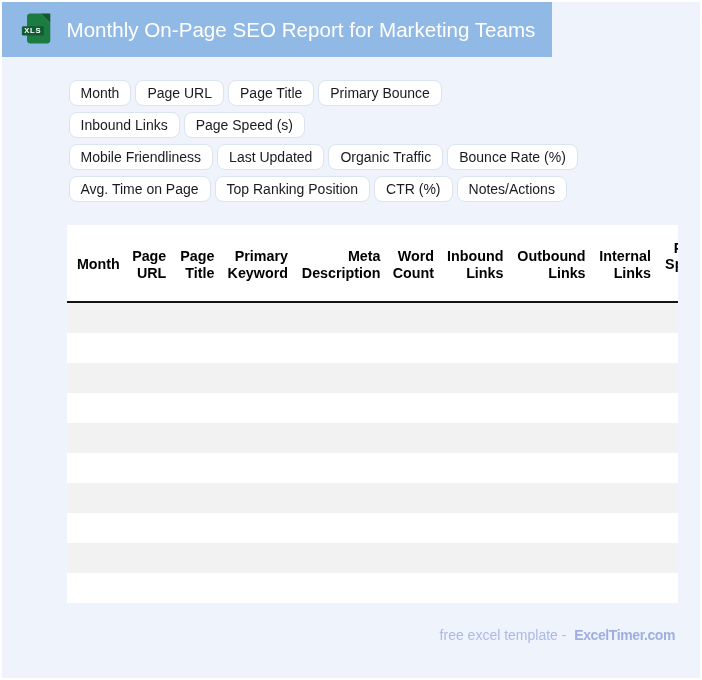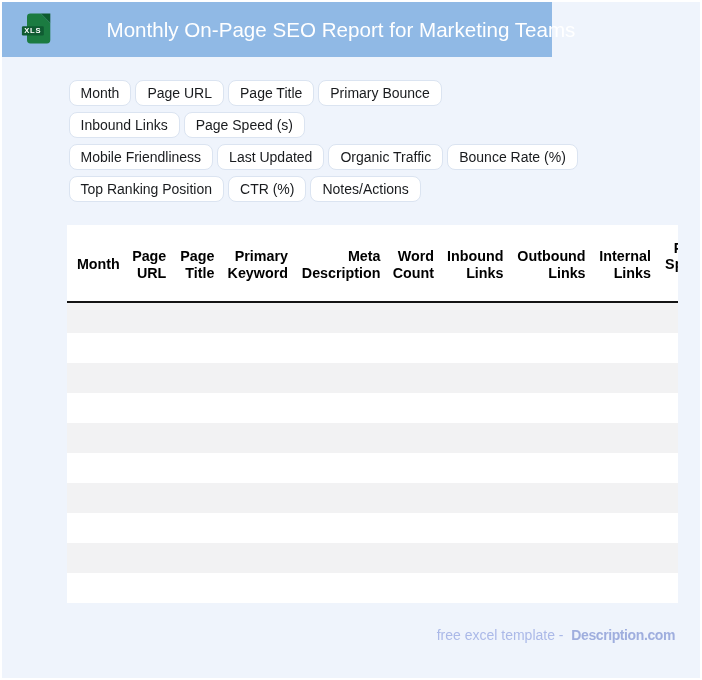--- a/index.html
+++ b/index.html
@@ -1,21 +1,21 @@
 <!DOCTYPE html>
 <html><head>
 <meta charset="utf-8">
 <style>
   html,body{margin:0;padding:0;}
   body{width:702px;height:680px;position:relative;background:#ffffff;
        font-family:"Liberation Sans", sans-serif;overflow:hidden;}
   .page{position:absolute;left:2px;top:2px;width:698px;height:676px;background:#eff4fc;}
   .bar{position:absolute;left:2px;top:2px;width:550px;height:55px;background:#90b9e5;}
   .title{position:absolute;left:66.5px;top:2px;height:68px;line-height:55px;
-         font-size:20.6px;color:#ffffff;white-space:nowrap;margin-left:40px;}
+         font-size:20.6px;color:#ffffff;white-space:nowrap;}
   .icon{position:absolute;left:21px;top:13px;}
   .chips{position:absolute;left:67px;top:80px;width:630px;display:flex;flex-wrap:wrap;
          column-gap:4px;row-gap:3px;padding-left:1.5px;}
   .chip{background:#ffffff;border:1px solid #dbe4f1;border-radius:8px;height:24px;
         line-height:24px;padding:0 11px;font-size:14px;color:#191b1e;white-space:nowrap;}
   .br{flex-basis:100%;height:0;}
   .tablewrap{position:absolute;left:67px;top:224.5px;width:611px;height:379px;overflow:hidden;}
   table{border-collapse:collapse;table-layout:fixed;width:645px;}
   th{font-size:14.3px;font-weight:bold;color:#000000;text-align:right;padding:4px 6px 0;
      vertical-align:middle;line-height:16.6px;background:#ffffff;height:77.5px;
@@ -47,20 +47,21 @@
   <span class="chip">Primary Bounce</span>
   <span class="br"></span>
   <span class="chip">Inbound Links</span>
   <span class="chip">Page Speed (s)</span>
   <span class="br"></span>
   <span class="chip">Mobile Friendliness</span>
   <span class="chip">Last Updated</span>
   <span class="chip">Organic Traffic</span>
   <span class="chip">Bounce Rate (%)</span>
   <span class="br"></span>
+  <span class="chip">Avg. Time on Page</span>
   <span class="chip">Top Ranking Position</span>
   <span class="chip">CTR (%)</span>
   <span class="chip">Notes/Actions</span>
 </div>
 <div class="tablewrap">
 <table>
   <colgroup>
     <col style="width:58.8px">
         <col style="width:46.5px">
         <col style="width:48.2px">
@@ -113,13 +114,13 @@
         </tr>
     <tr class="odd">
           <td colspan="10"></td>
         </tr>
     <tr class="even">
           <td colspan="10"></td>
         </tr>
   </tbody>
 </table>
 </div>
-<div class="footer">free excel template - &nbsp;<b>Description.com</b></div>
+<div class="footer">free excel template - &nbsp;<b>ExcelTimer.com</b></div>
 
 </body></html>

